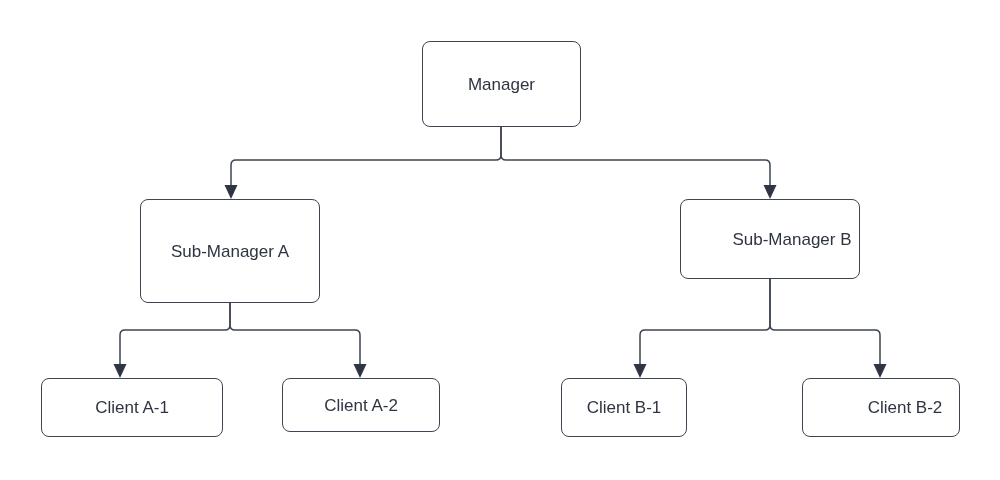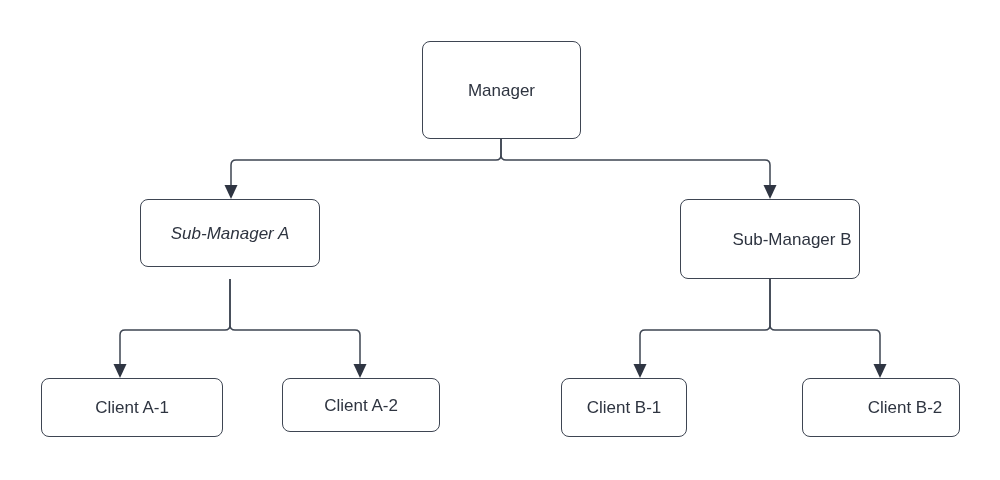--- a/index.html
+++ b/index.html
@@ -47,22 +47,22 @@
     border: 1px solid var(--node-border);
     border-radius: 8px;
     display: flex;
     align-items: center;
     justify-content: center;
     color: var(--text);
     font-size: 17px;
     line-height: 1;
     cursor: default;
   }
-  .node-manager   { left: 422px; top: 41px;  width: 159px; height: 98px; }
-  .node-sub-a     { left: 140px; top: 199px; width: 180px; height: 68px; font-style: italic; }
+  .node-manager   { left: 422px; top: 41px;  width: 159px; height: 86px; }
+  .node-sub-a     { left: 140px; top: 199px; width: 180px; height: 104px; }
   .node-sub-b     { left: 680px; top: 199px; width: 180px; height: 80px; padding-left: 44px; }
   .node-client-a1 { left: 41px;  top: 378px; width: 182px; height: 59px; }
   .node-client-a2 { left: 282px; top: 378px; width: 158px; height: 54px; }
   .node-client-b1 { left: 561px; top: 378px; width: 126px; height: 59px; }
   .node-client-b2 { left: 802px; top: 378px; width: 158px; height: 59px; padding-left: 48px; }
 </style>
 </head>
 <body>
 
 <div class="canvas">

